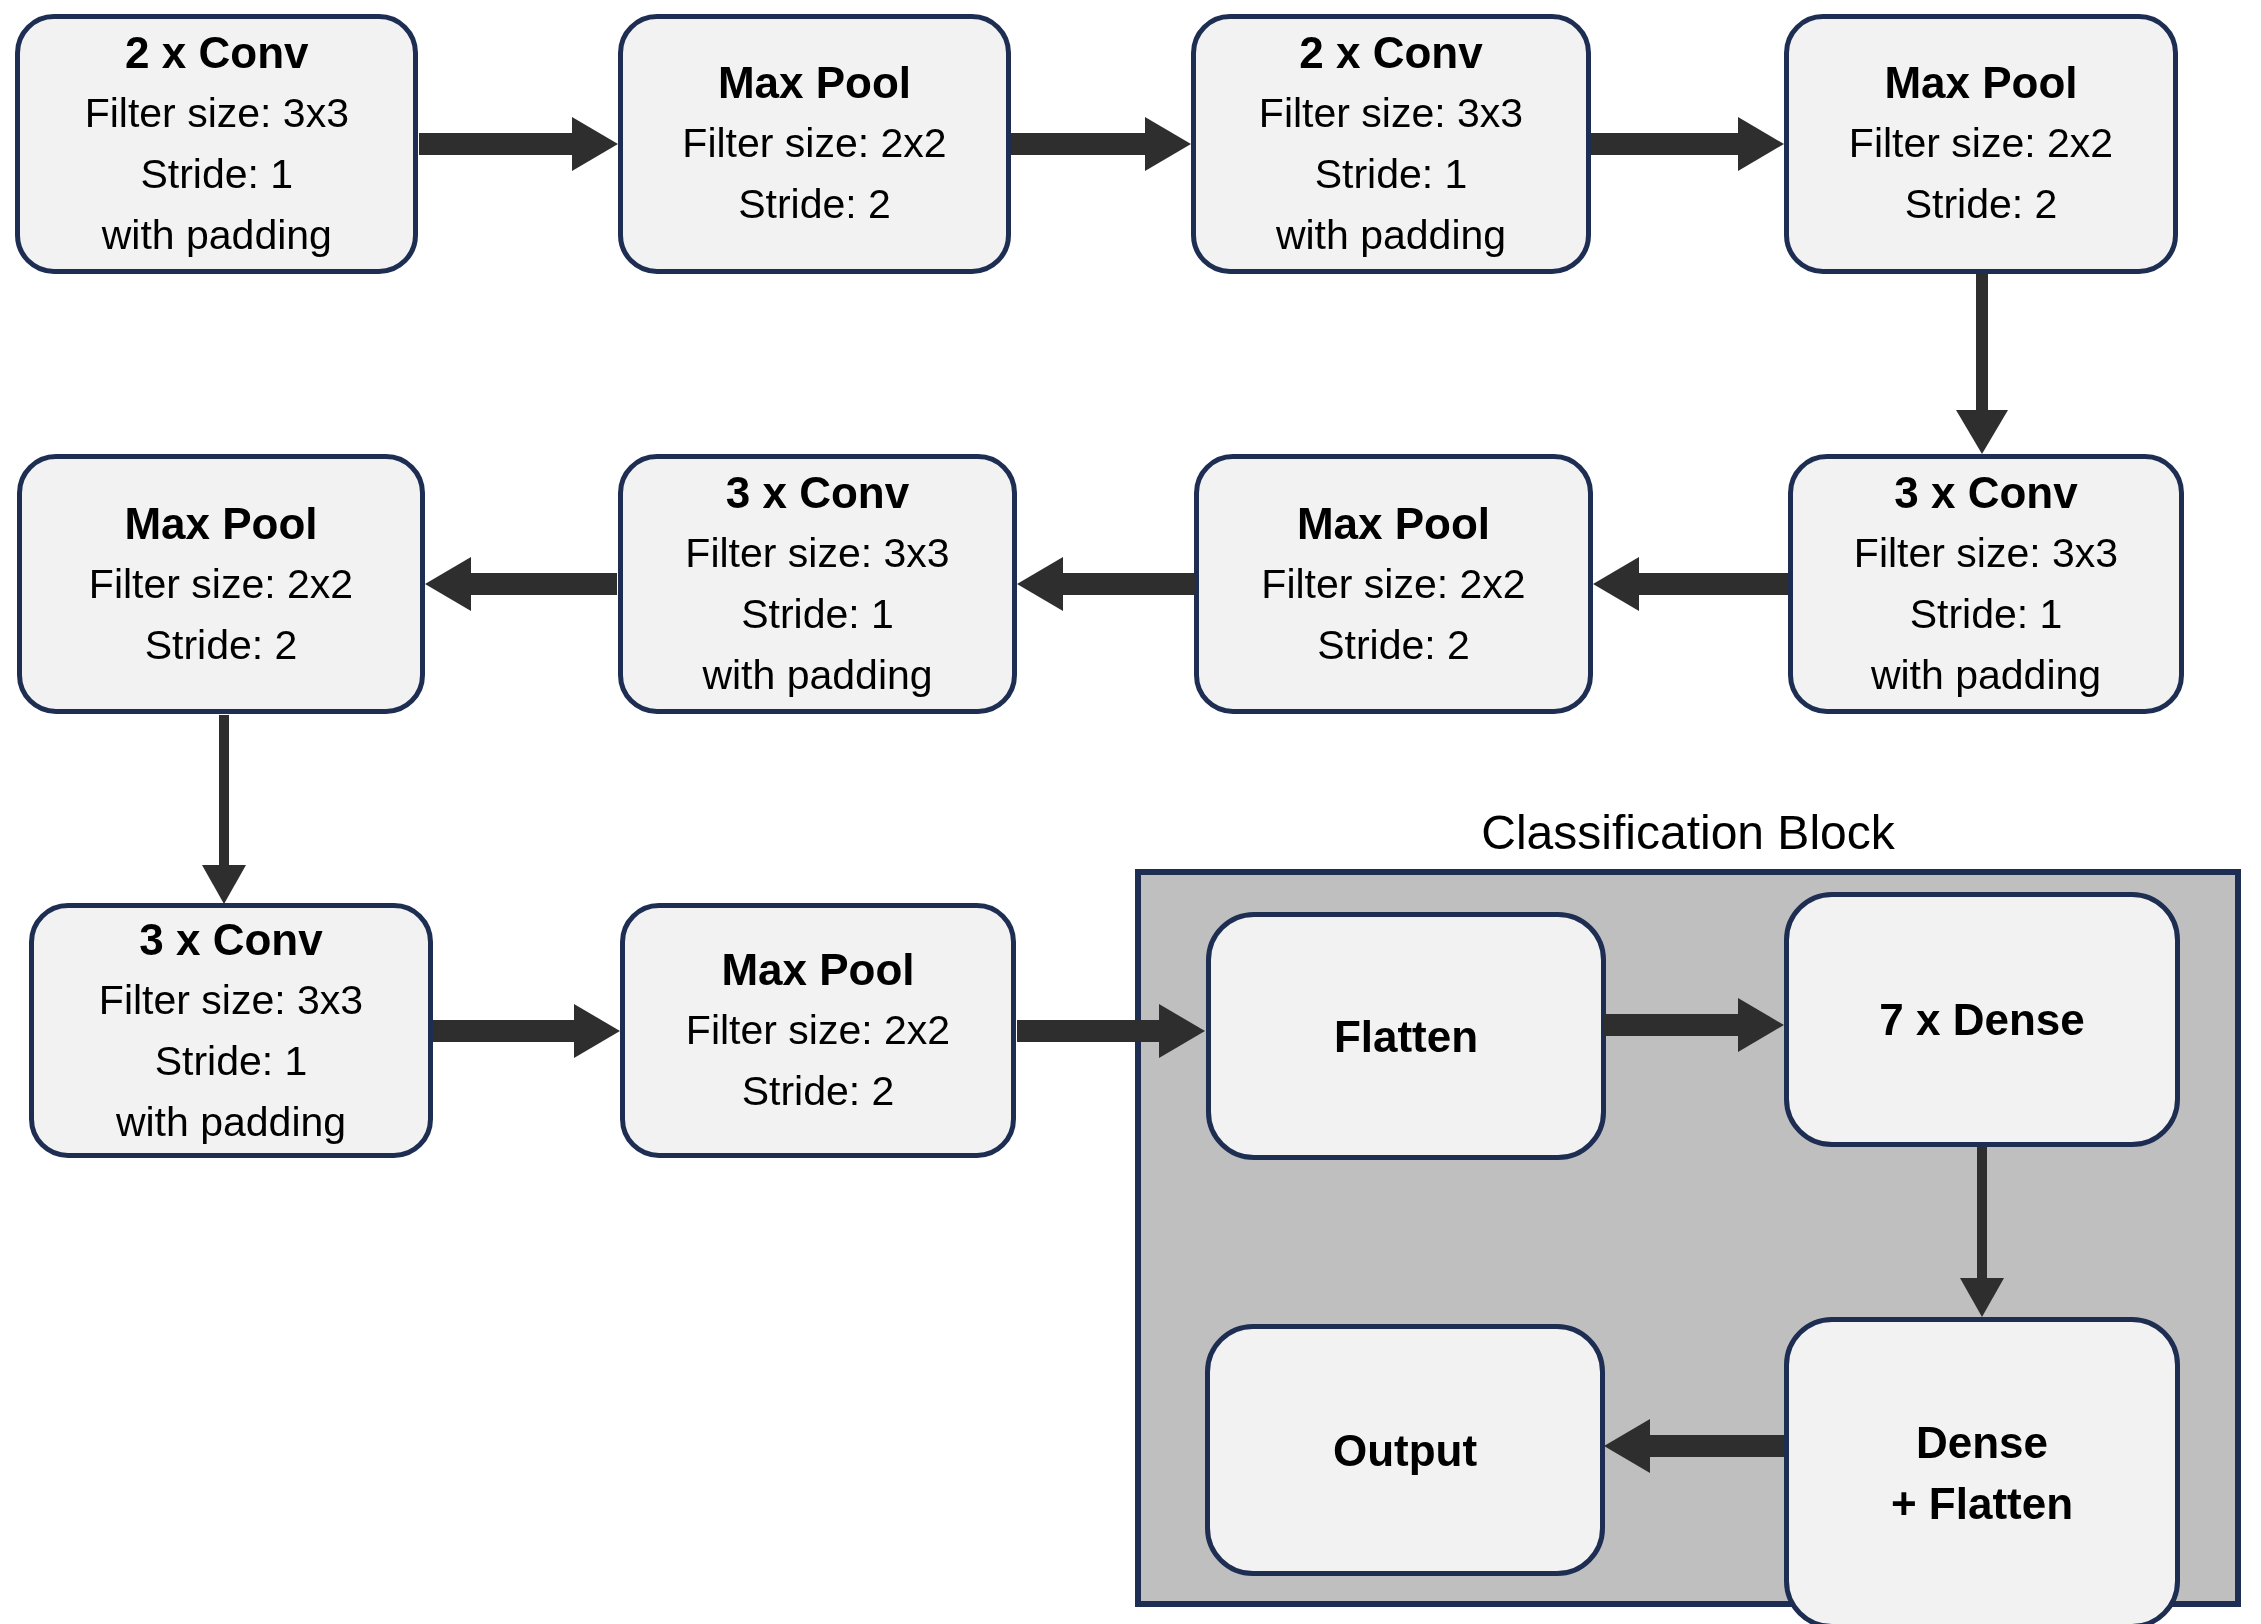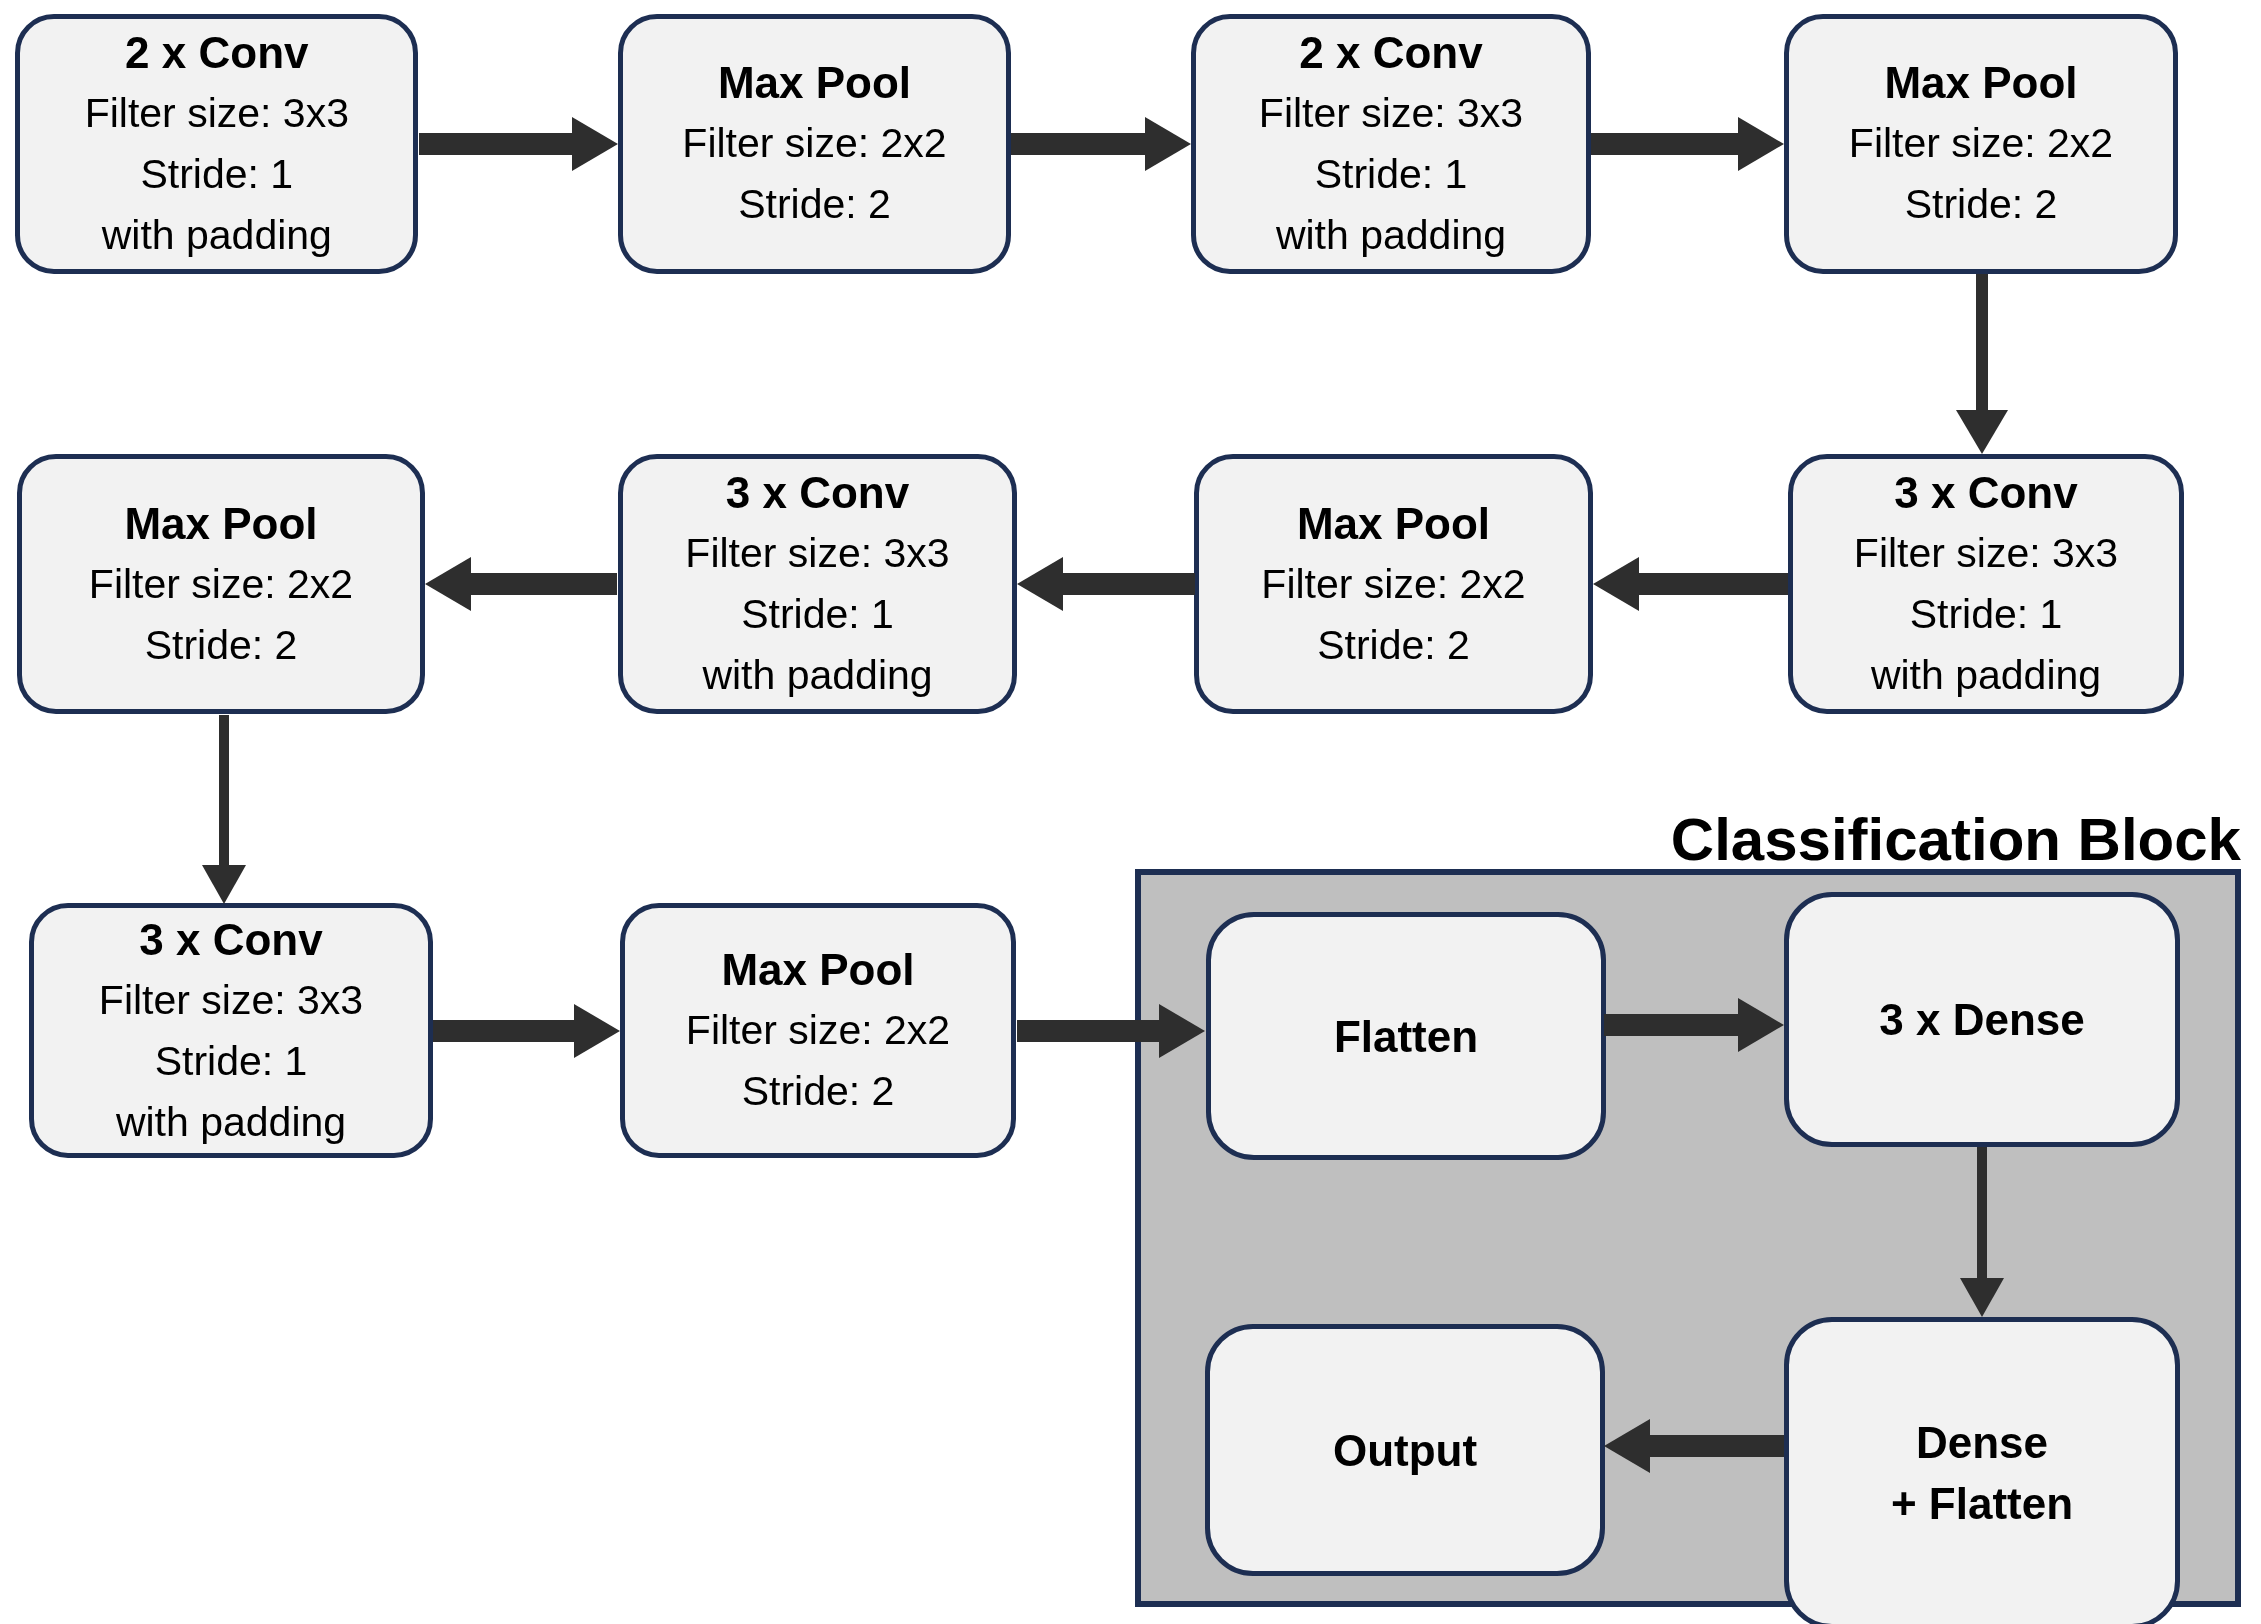--- a/index.html
+++ b/index.html
@@ -37,22 +37,22 @@
   .node.in-block{border-radius:48px;}
   
   .class-block{
     position:absolute;
     background:var(--block-fill);
     border:6px solid var(--box-border);
     z-index:1;
   }
   .class-block-title{
     position:absolute;
-    font-size:60px;font-weight:700;
-    text-align:right;
+    font-size:48px;font-weight:400;
+    text-align:center;
     white-space:nowrap;
     z-index:2;
   }
   
   .arrow{position:absolute;display:flex;z-index:4;}
   .arrow .shaft{background:var(--arrow);}
   .arrow-right{flex-direction:row;align-items:center;height:54px;}
   .arrow-right .shaft{flex:1;height:22px;}
   .arrow-right .head{
     width:0;height:0;
@@ -210,21 +210,21 @@
   <div class="node in-block" style="left:1206px;top:912px;width:400px;height:248px;">
     <div class="node-title">Flatten</div>
   </div>
 
   <div class="arrow arrow-right" style="left:1604px;top:998px;width:180px;">
     <div class="shaft"></div>
     <div class="head"></div>
   </div>
 
   <div class="node in-block" style="left:1784px;top:892px;width:396px;height:255px;">
-    <div class="node-title">3 x Dense</div>
+    <div class="node-title">7 x Dense</div>
   </div>
 
   <div class="arrow arrow-down thin" style="left:1955px;top:1147px;height:170px;">
     <div class="shaft"></div>
     <div class="head"></div>
   </div>
 
   <div class="node in-block" style="left:1784px;top:1317px;width:396px;height:312px;">
     <div class="node-title">Dense</div>
     <div class="node-title">+ Flatten</div>

